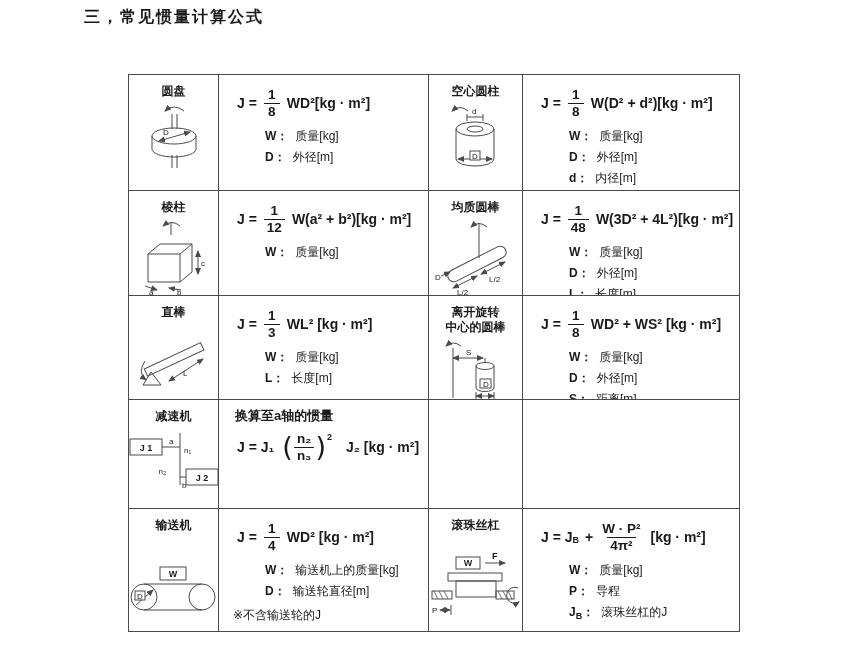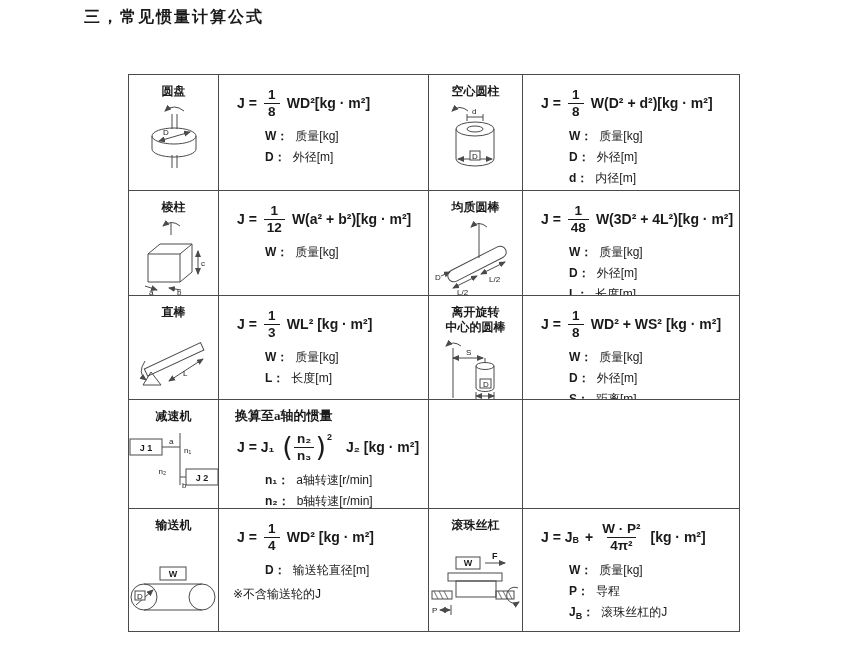--- a/index.html
+++ b/index.html
@@ -31,21 +31,21 @@
   .frac .num { padding:0 3px; }
   .frac .den { border-top:1.5px solid #1a1a1a; padding:0 3px; min-width:16px; text-align:center; }
   .paren { font-size:27px; font-weight:400; line-height:0.85; margin:0 1px; font-family:"DejaVu Sans",sans-serif; }
   .exp { font-size:9px; position:relative; top:-10px; }
   .bsub { font-size:9px; position:relative; top:3px; }
   .op { margin:0 6px; }
   .vars { margin:9px 0 0 28px; }
   .var { font-size:12px; margin:4px 0; white-space:nowrap; }
   .var .vn { font-weight:bold; }
   .var .vd { margin-left:7px; }
-  .f-heading { font-weight:bold; font-size:13px; margin:0 0 6px -2px;font-family:Liberation Serif, serif; }
+  .f-heading { font-weight:bold; font-size:13px; margin:0 0 6px -2px; }
   .note { font-size:12px; margin:7px 0 0 -4px; }
   .fig svg line, .fig svg path, .fig svg rect, .fig svg ellipse, .fig svg circle {
     stroke:#4a4a4a; fill:none; stroke-width:1;
   }
   .fig svg text { fill:#1a1a1a; font-size:8px; stroke:none; font-family:"Liberation Sans","DejaVu Sans",sans-serif; }
   .fig svg text.bold { font-weight:bold; font-size:9px; }
   .fig svg rect.wbg, .fig svg path.fill { fill:#ffffff; }
   .fig svg .hatch { stroke-width:0.8; }
   .defs { position:absolute; width:0; height:0; }
 </style>
@@ -294,24 +294,20 @@
         <span class="lhs">J = J₁</span>
         <span class="paren">(</span>
         <span class="frac">
           <span class="num">n₂</span>
           <span class="den">n₃</span>
         </span>
         <span class="paren">)</span>
         <span class="exp">2</span>
         <span class="rhs gap">J₂ [kg · m²]</span>
       </div>
-      <div class="vars">
-        <div class="var"><span class="vn">n₁：</span><span class="vd">a轴转速[r/min]</span></div>
-        <div class="var"><span class="vn">n₂：</span><span class="vd">b轴转速[r/min]</span></div>
-      </div>
     </div>
     <div class="cell"></div>
     <div class="cell lc"></div>
 
     <div class="cell name-cell lr">
       <div class="shape-name">输送机</div>
       <div class="fig" style="margin-top:26px;">
         <svg width="92" height="60" viewBox="0 0 92 60">
           <rect x="32" y="8" width="26" height="13"></rect>
           <text class="bold" x="45" y="18" text-anchor="middle">W</text>
@@ -328,20 +324,21 @@
     <div class="cell f-cell lr">
       <div class="formula">
         <span class="lhs">J =</span>
         <span class="frac">
           <span class="num">1</span>
           <span class="den">4</span>
         </span>
         <span class="rhs">WD² [kg · m²]</span>
       </div>
       <div class="vars">
+        <div class="var"><span class="vn">W：</span><span class="vd">输送机上的质量[kg]</span></div>
         <div class="var"><span class="vn">D：</span><span class="vd">输送轮直径[m]</span></div>
       </div>
       <div class="note">※不含输送轮的J</div>
     </div>
     <div class="cell name-cell lr">
       <div class="shape-name">滚珠丝杠</div>
       <div class="fig" style="margin-top:16px;">
         <svg width="92" height="74" viewBox="0 0 92 74">
           <rect x="26" y="8" width="24" height="12"></rect>
           <text class="bold" x="38" y="17" text-anchor="middle">W</text>

